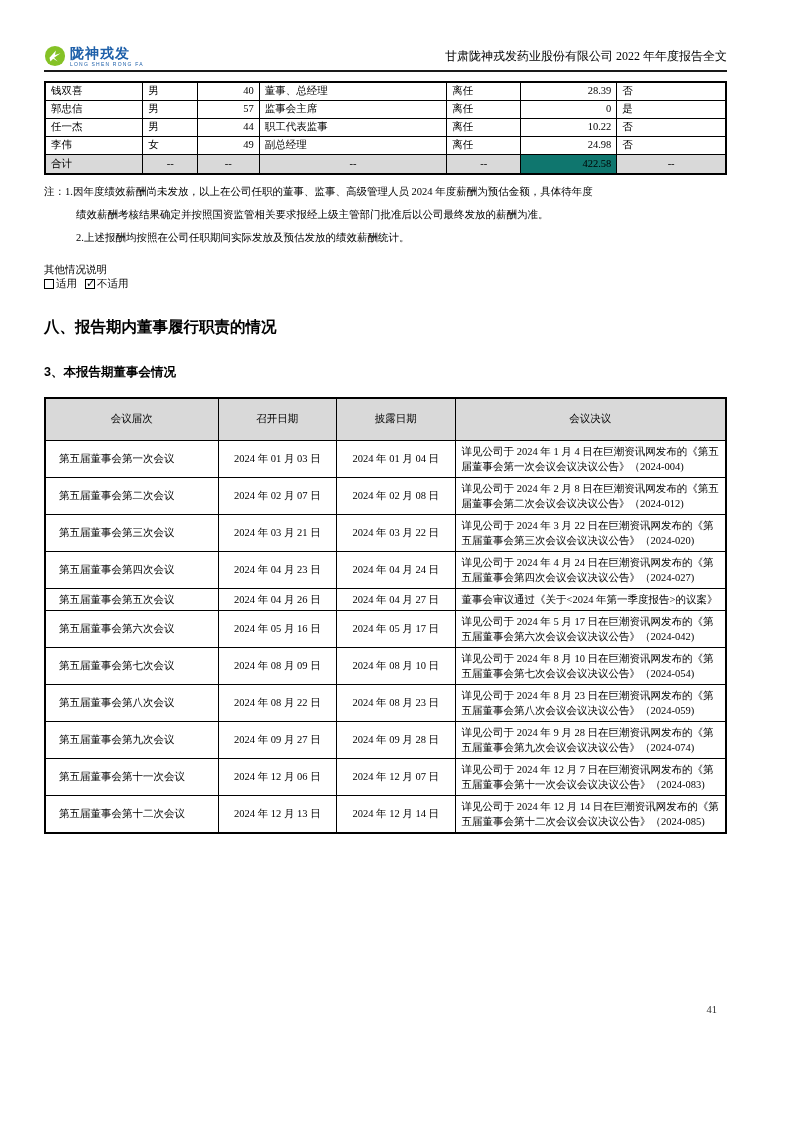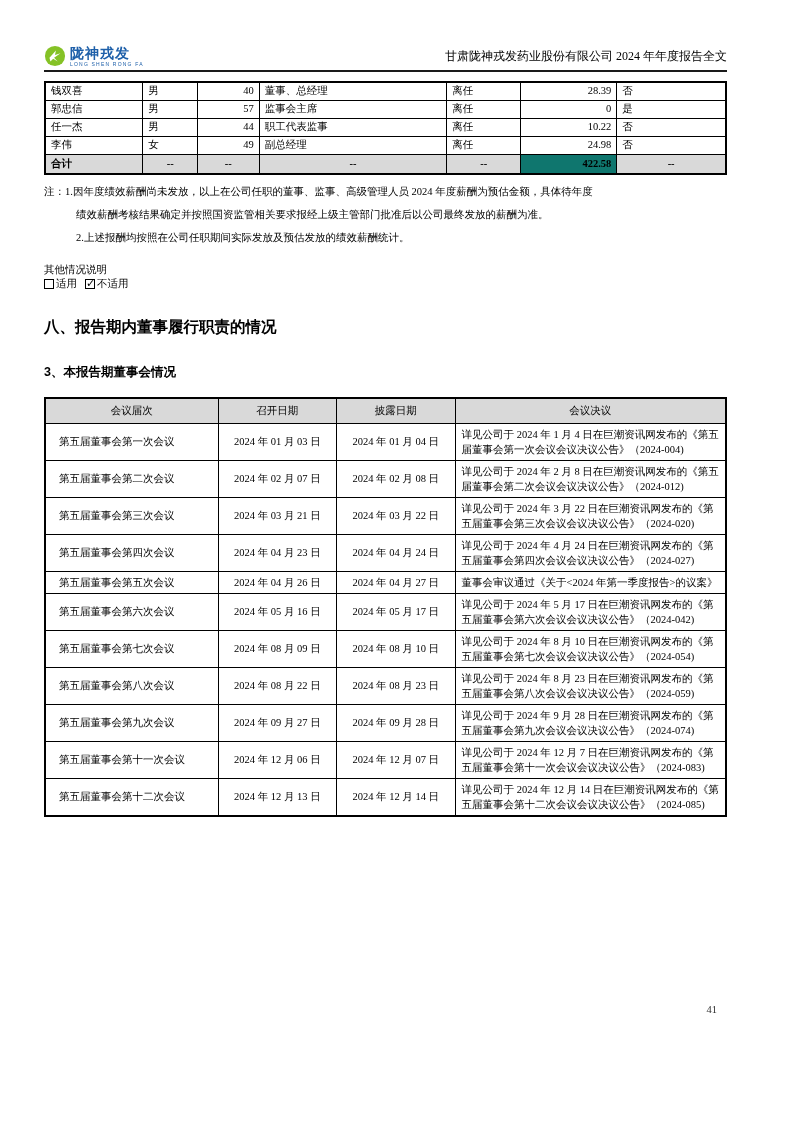--- a/index.html
+++ b/index.html
@@ -33,21 +33,21 @@
   .hdr-title { font-size: 12px; color: #000; padding-bottom: 2px; }
 
   
   table { border-collapse: collapse; width: 100%; table-layout: fixed; }
   .tbl { border: 2px solid #000; font-size: 10.5px; }
   .tbl td, .tbl th { border: 1px solid #000; padding: 1px 5px; vertical-align: middle; overflow: hidden; }
 
   .salary-tbl { margin-top: 9px; }
   .salary-tbl td { height: 18px; line-height: 1.3; }
   .salary-tbl .num { text-align: right; }
-  .salary-tbl tr.total td { background: #d9d9d9; height: 20px; font-weight: bold; }
+  .salary-tbl tr.total td { background: #d9d9d9; height: 20px; }
   .salary-tbl tr.total td.center { text-align: center; }
   .salary-tbl tr.total td.white { background: #0f766e; text-align: right; }
 
   
   .notes { font-size: 10.5px; line-height: 23px; margin-top: 5px; }
   .notes .ind { padding-left: 32px; }
   .other-title { font-size: 10.5px; margin-top: 14px; }
   .applic { font-size: 10.5px; display: flex; align-items: center; gap: 8px; }
   .applic .opt { display: flex; align-items: center; gap: 2px; }
   .cb {
@@ -67,21 +67,21 @@
   }
   .h-sub {
     font-family: "Liberation Sans", sans-serif;
     font-weight: bold; font-size: 12.5px; margin-top: 26px;
   }
 
   
   .meet-tbl { margin-top: 16px; }
   .meet-tbl th {
     background: #d9d9d9; font-weight: normal; text-align: center;
-    height: 25px; font-size: 10.5px;
+    height: 42px; font-size: 10.5px;
   }
   .meet-tbl td { line-height: 15px; padding: 3px 6px; }
   .meet-tbl td.session { padding-left: 13px; }
   .meet-tbl td.date { text-align: center; }
   .meet-tbl td.resolution { text-align: left; }
 
   .page-num {
     position: absolute; top: 1004px; right: 76px;
     font-size: 10.5px; color: #333;
   }
@@ -97,21 +97,21 @@
         <svg viewBox="0 0 24 24" width="22" height="22">
           <circle cx="12" cy="12" r="11" fill="#85c226"></circle>
           <path d="M6 14 L13 6 L12 11 L18 9 L11 14 L15 18 L10 15 L7 18 Z" fill="#ffffff"></path>
         </svg>
       </span>
       <span class="brand">
         <span class="brand-cn">陇神戎发</span>
         <span class="brand-en">LONG SHEN RONG FA</span>
       </span>
     </div>
-    <div class="hdr-title">甘肃陇神戎发药业股份有限公司 2024 年年度报告全文</div>
+    <div class="hdr-title">甘肃陇神戎发药业股份有限公司 2022 年年度报告全文</div>
   </div>
 
   <table class="tbl salary-tbl">
     <colgroup>
       <col style="width:95px">
         <col style="width:53px">
         <col style="width:60px">
       <col style="width:182px">
         <col style="width:72px">
         <col style="width:93px">

